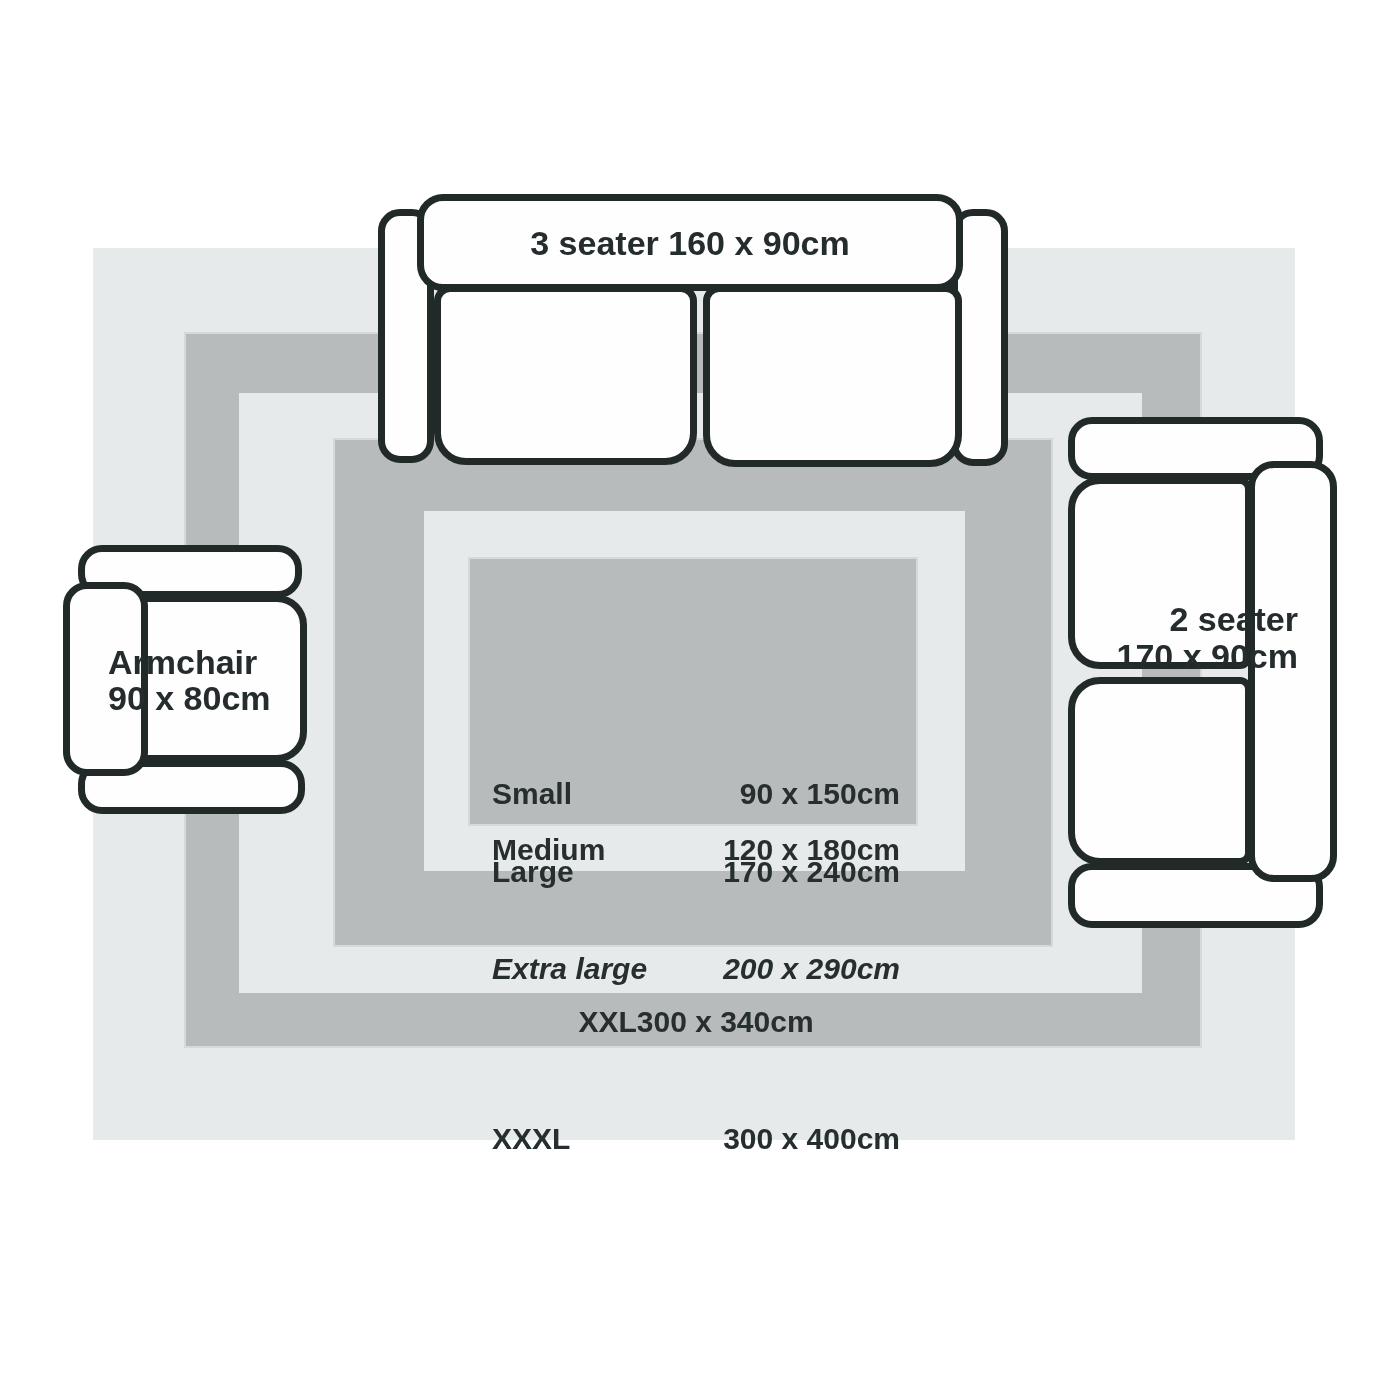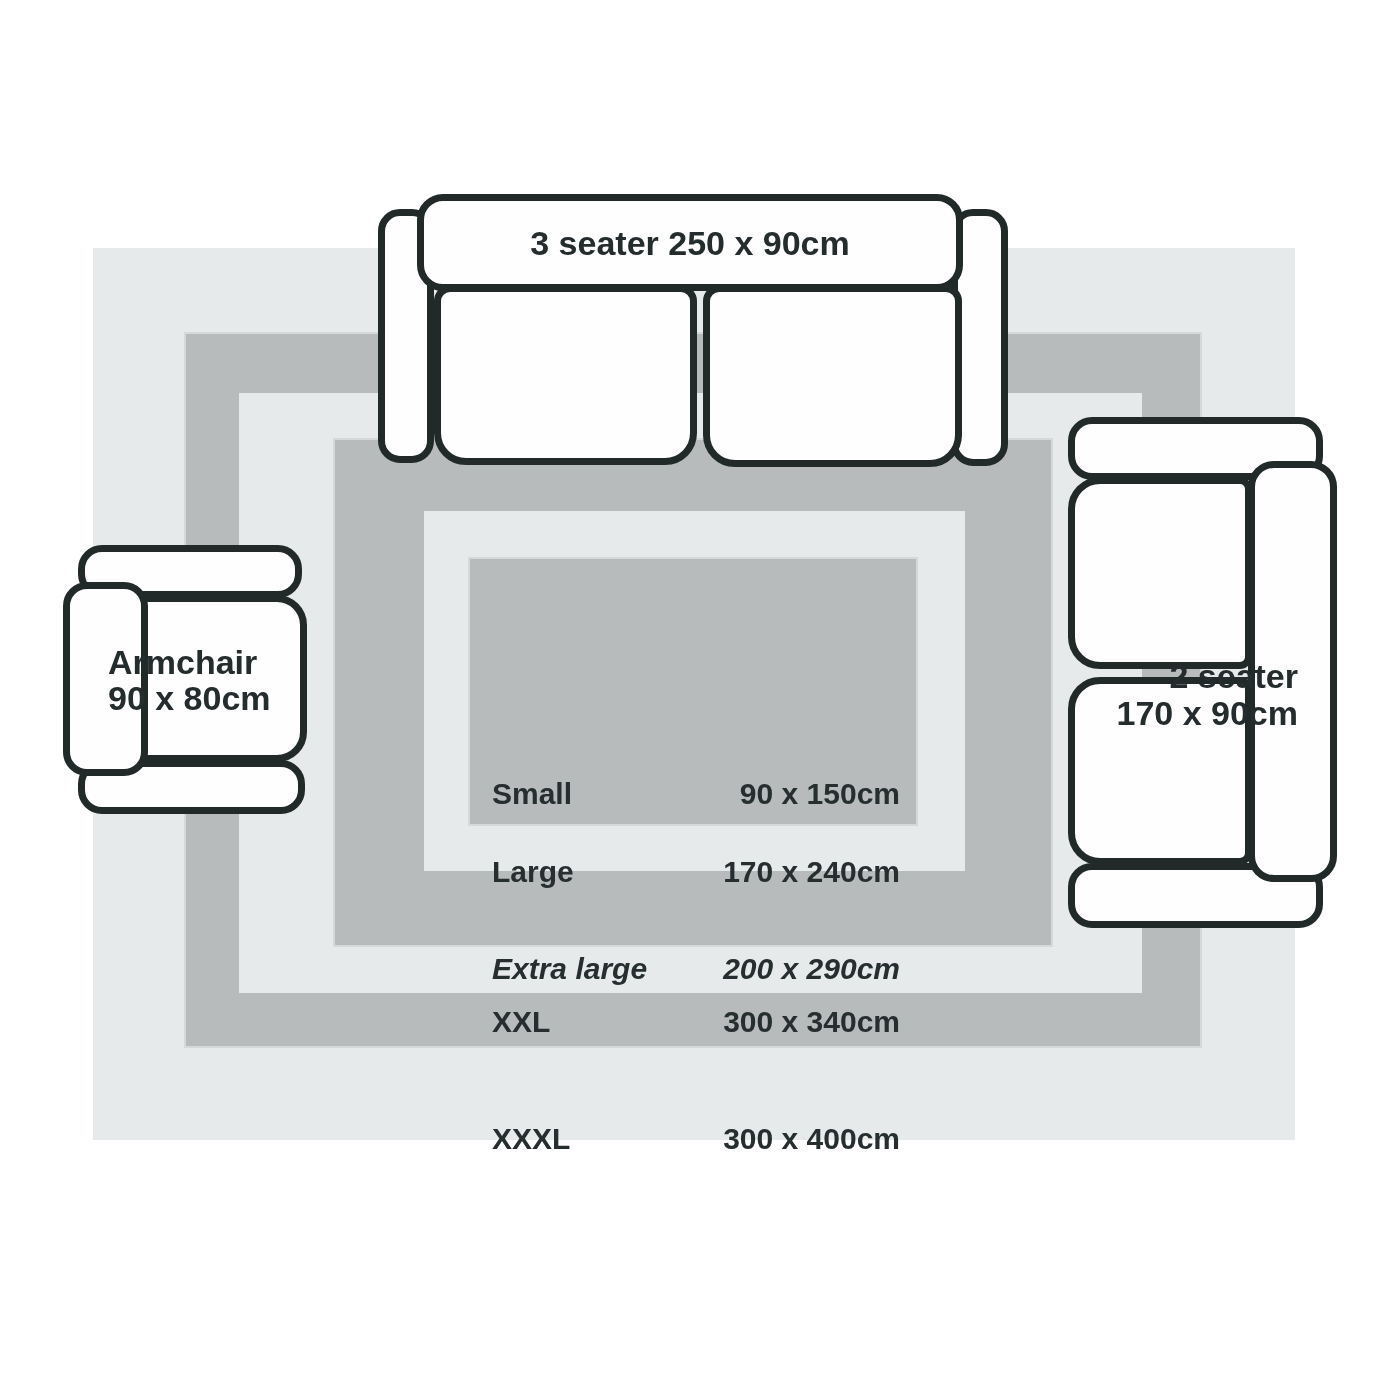--- a/index.html
+++ b/index.html
@@ -43,21 +43,21 @@
     font-size: 30px;
     font-weight: bold;
     color: #262e2f;
     z-index: 5;
     white-space: nowrap;
   }
   .row-small  { top:  774px; align-items: center; }
   .row-medium { top:  830px; }
   .row-large  { top:  852px; }
   .row-xl     { top:  949px; font-style: italic; }
-  .row-xxl    { top: 1002px; }
+  .row-xxl    { top: 1002px; justify-content: center; }
   .row-xxxl   { top: 1075px; margin-top: 44px; }
 
   
   .furn {
     position: absolute;
     box-sizing: border-box;
     background: #fefefe;
     border: 7px solid #212929;
     z-index: 3;
   }
@@ -88,21 +88,21 @@
     font-size: 34px;
     font-weight: bold;
     color: #242c2d;
     line-height: 38px;
     white-space: nowrap;
   }
   .s3-label { z-index: 4; }
   .s2-label {
     position: absolute;
     right: 91px;
-    top: 658px;
+    top: 601px;
     text-align: right;
     z-index: 4;
     line-height: 37px;
   }
   .ac-label {
     position: absolute;
     left: 108px;
     top: 644px;
     text-align: left;
     z-index: 4;
@@ -118,20 +118,24 @@
   <div class="band dark  band-xxl"></div>
   <div class="band light band-xl"></div>
   <div class="band dark  band-large"></div>
   <div class="band light band-medium"></div>
   <div class="band dark  band-small"></div>
 
   <div class="size-row row-small">
     <span>Small</span>
     <span>90 x 150cm</span>
   </div>
+  <div class="size-row row-medium">
+    <span>Medium</span>
+    <span>120 x 180cm</span>
+  </div>
   <div class="size-row row-large">
     <span>Large</span>
     <span>170 x 240cm</span>
   </div>
   <div class="size-row row-xl">
     <span>Extra large</span>
     <span>200 x 290cm</span>
   </div>
   <div class="size-row row-xxl">
     <span>XXL</span>
@@ -141,21 +145,21 @@
     <span>XXXL</span>
     <span>300 x 400cm</span>
   </div>
 
   <div>
     <div class="furn s3-arm-left"></div>
     <div class="furn s3-arm-right"></div>
     <div class="furn s3-seat-left"></div>
     <div class="furn s3-seat-right"></div>
     <div class="furn s3-backrest">
-      <span class="furn-label s3-label">3 seater 250 x 90cm</span>
+      <span class="furn-label s3-label">3 seater 160 x 90cm</span>
     </div>
   </div>
 
   <div>
     <div class="furn s2-arm-top"></div>
     <div class="furn s2-arm-bottom"></div>
     <div class="furn s2-seat-top"></div>
     <div class="furn s2-seat-bottom"></div>
     <div class="furn s2-backrest"></div>
     <div class="furn-label s2-label">

